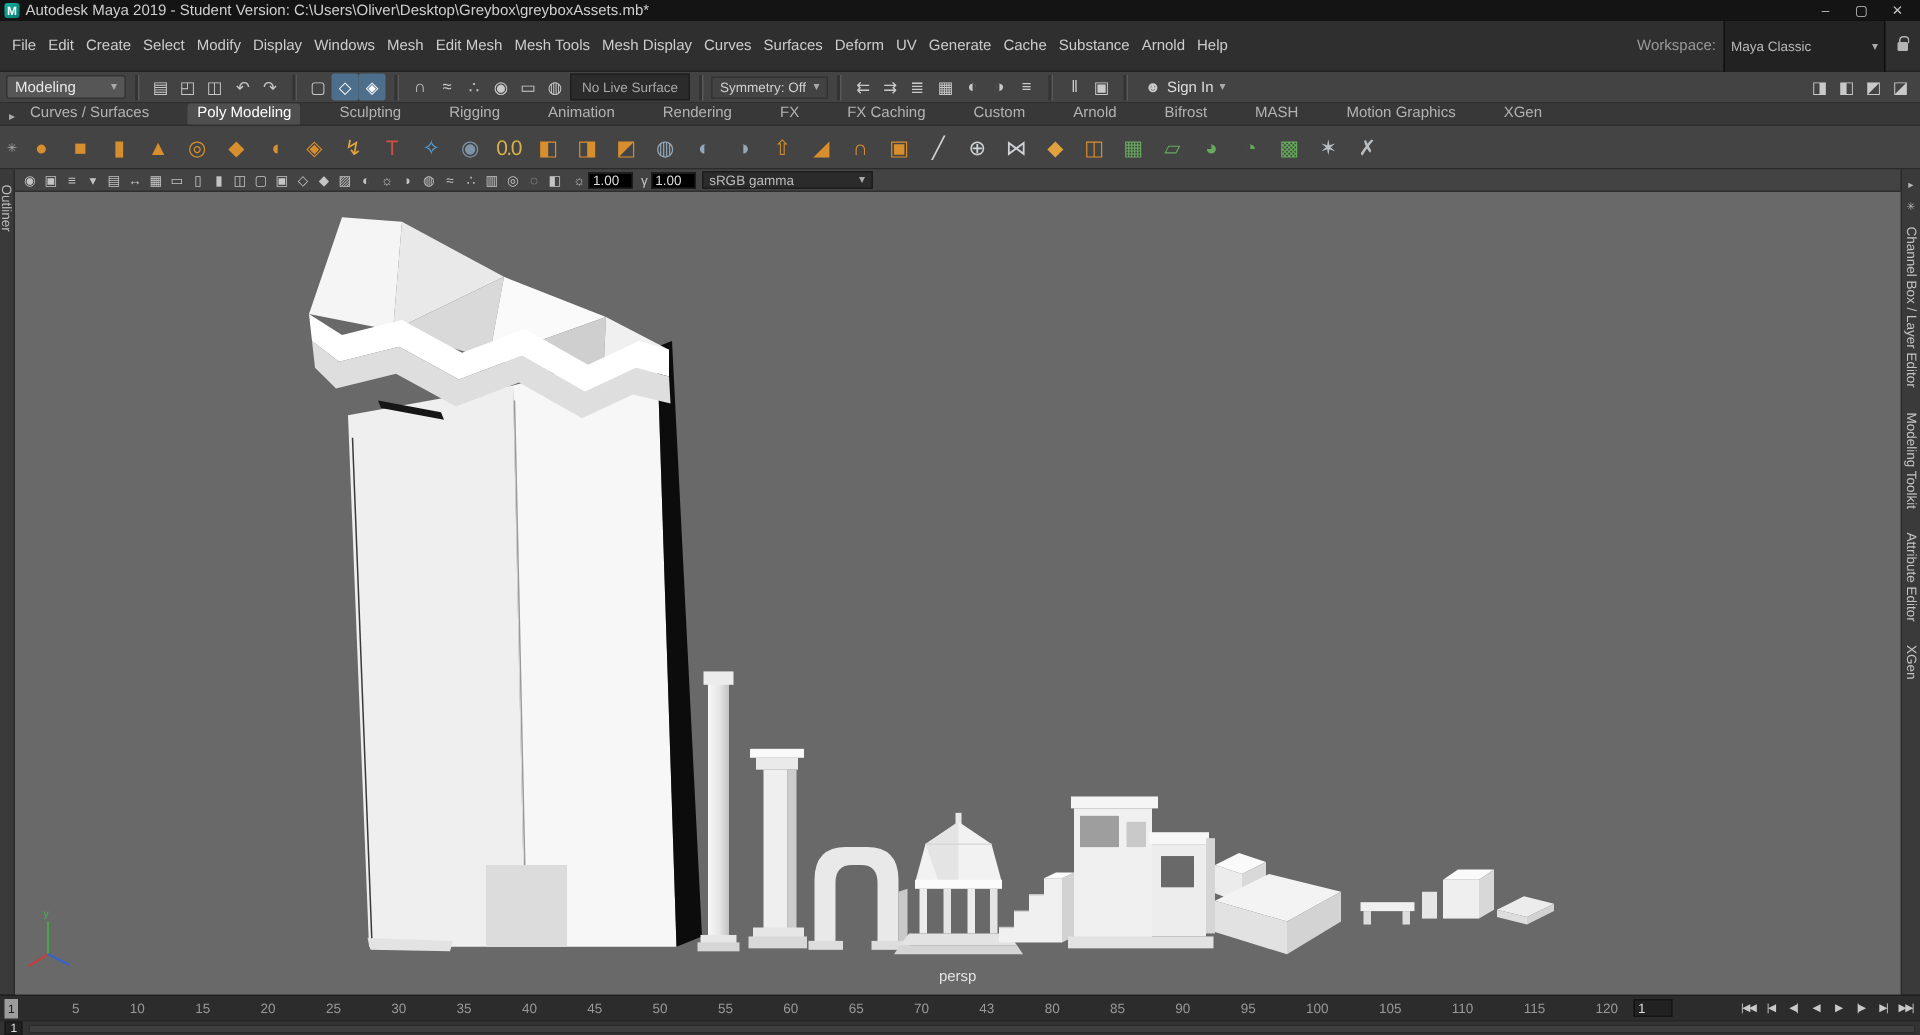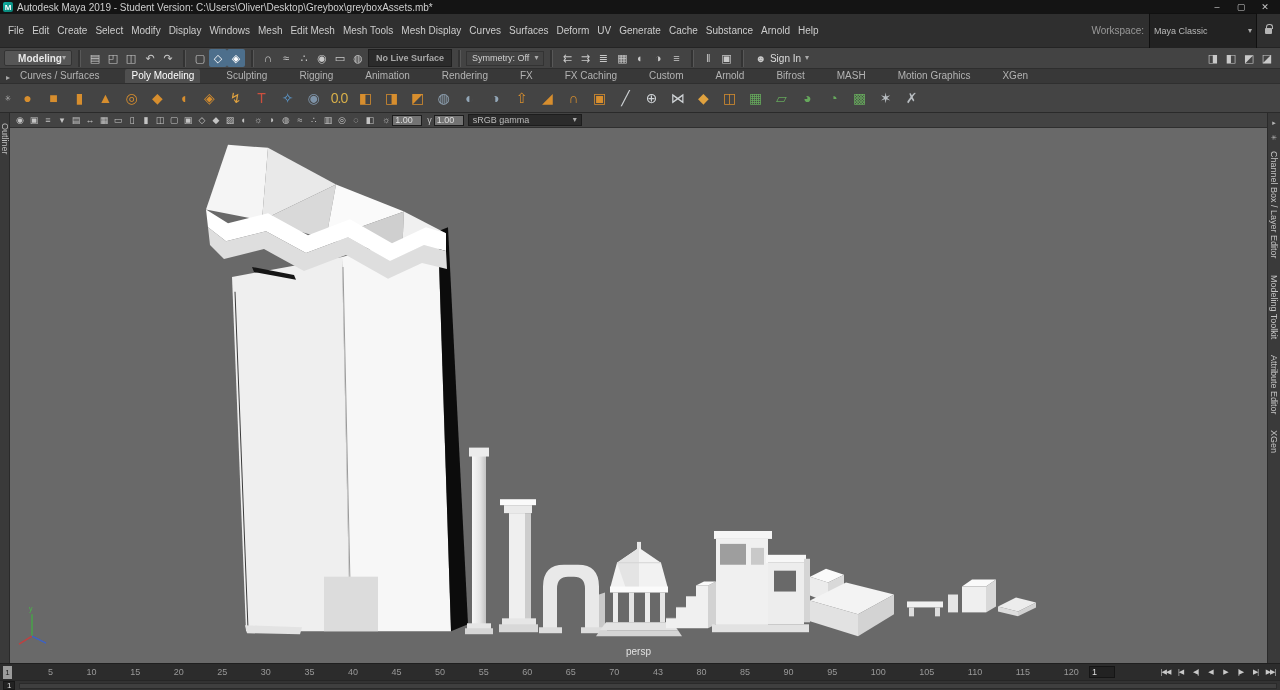--- a/index.html
+++ b/index.html
@@ -24,29 +24,29 @@
   .ws-label { font-size:10px; color:#999; }
   .ws-select { width:108px; height:13px; background:#222; border:1px solid #101010; color:#b9b9b9; font-size:9px;
     display:flex; align-items:center; justify-content:space-between; padding:17px 4px;gap:24px; }
   .caret { font-size:8px; color:#aaa; line-height:1; }
   .lock { width:7px; height:6px; background:#b5b5b5; border-radius:1px; position:relative; margin-left:3px; }
   .lock::before { content:''; position:absolute; top:-4px; left:1px; width:5px; height:4px;
     border:1px solid #b5b5b5; border-bottom:none; border-radius:3px 3px 0 0; }
 
   
   .statusline { height:21px; background:#434343; display:flex; align-items:center; padding:0 4px; gap:1px; border-bottom:1px solid #2e2e2e; }
-  .mode-select { width:68px; height:16px; background:#565656; border:1px solid #333; border-radius:2px;
-    display:flex; align-items:center; justify-content:flex-end; padding:0 5px; font-size:10px; color:#e8e8e8;font-weight:bold; }
+  .mode-select { width:80px; height:16px; background:#565656; border:1px solid #333; border-radius:2px;
+    display:flex; align-items:center; justify-content:space-between; padding:0 5px; font-size:10px; color:#e8e8e8; }
   .sl-div { width:2px; height:17px; background:#333; box-shadow:1px 0 0 #585858; margin:0 5px; }
   .icon-group { display:flex; }
   .sl-icon { width:18px; height:18px; display:flex; align-items:center; justify-content:center;
     color:#c9c9c9; font-size:11px; border-radius:2px; }
   .sl-icon.active { background:#4d6f8c; color:#fff; }
   .live-field { height:18px; background:#2b2b2b; border:1px solid #1e1e1e; color:#a8a8a8; font-size:9px;
-    padding:0 7px; display:flex; align-items:center; white-space:nowrap;font-weight:bold; }
+    padding:0 7px; display:flex; align-items:center; white-space:nowrap; }
   .sym-select { height:15px; background:#434343; border:1px solid #333; color:#d0d0d0; font-size:9px;
     padding:0 5px; display:flex; align-items:center; gap:5px; white-space:nowrap; }
   .signin { display:flex; align-items:center; gap:4px; color:#ddd; font-size:10px; padding:0 6px; }
   .person { font-size:10px; color:#c9c9c9; }
   .sl-right { margin-left:auto; display:flex; }
 
   
   .shelf-tabs { height:15px; background:#383838; display:flex; align-items:flex-end; padding:0 2px; border-bottom:1px solid #2f2f2f; }
   .tab-side-btn { width:12px; height:12px; color:#aaa; font-size:8px; display:flex; align-items:center; justify-content:center; }
   .shelf-tab { font-size:10px; color:#b3b3b3; padding:1px 6px 2px; white-space:nowrap; }
@@ -61,21 +61,21 @@
   .left-strip { width:10px; background:#3a3a3a; border-right:1px solid #2a2a2a; display:flex;
     flex-direction:column; align-items:center; padding-top:10px; }
   .ls-tab { writing-mode:vertical-rl; font-size:9px; color:#bdbdbd; white-space:nowrap; }
   .center-panel { flex:1; display:flex; flex-direction:column; min-width:0; }
   .panel-menu { height:13px; background:#3c3c3c; display:flex; align-items:center; padding:0 8px; border-bottom:1px solid #2f2f2f; }
   .pm-item { font-size:10px; color:#c9c9c9; margin-right:11px; white-space:nowrap; }
   .panel-toolbar { height:15px; background:#434343; display:flex; align-items:center; padding:0 3px; border-bottom:1px solid #2f2f2f; }
   .pt-icons { display:flex; }
   .pt-icon { width:14px; height:13px; font-size:9px; color:#c4c4c4; display:flex; align-items:center; justify-content:center; }
   .pt-field-icon { font-size:9px; color:#c4c4c4; margin:0 2px 0 5px; }
-  .pt-field { width:30px; height:11px; background:#737373; border:1px solid #1d1d1d; color:#ddd; font-size:9px;
+  .pt-field { width:30px; height:11px; background:#000000; border:1px solid #1d1d1d; color:#ddd; font-size:9px;
     padding:0 2px; font-family:inherit; }
   .pt-select { width:114px; height:12px; background:#2b2b2b; border:1px solid #1d1d1d; color:#bbb; font-size:9px;
     display:flex; align-items:center; justify-content:space-between; padding:0 4px; margin-left:4px; }
   .viewport { flex:1; position:relative; background:#696969; overflow:hidden; }
   .viewport svg { position:absolute; inset:0; width:100%; height:100%; }
   .persp-label { position:absolute; left:49%; bottom:6px; font-size:10px; color:#e2e2e2; }
   .right-strip { width:13px; background:#3a3a3a; border-left:1px solid #2a2a2a; display:flex;
     flex-direction:column; align-items:center; padding-top:4px; gap:8px; }
   .rs-top { display:flex; flex-direction:column; gap:4px; }
   .rs-icon { width:11px; height:11px; font-size:7px; color:#b5b5b5; display:flex; align-items:center; justify-content:center; }

